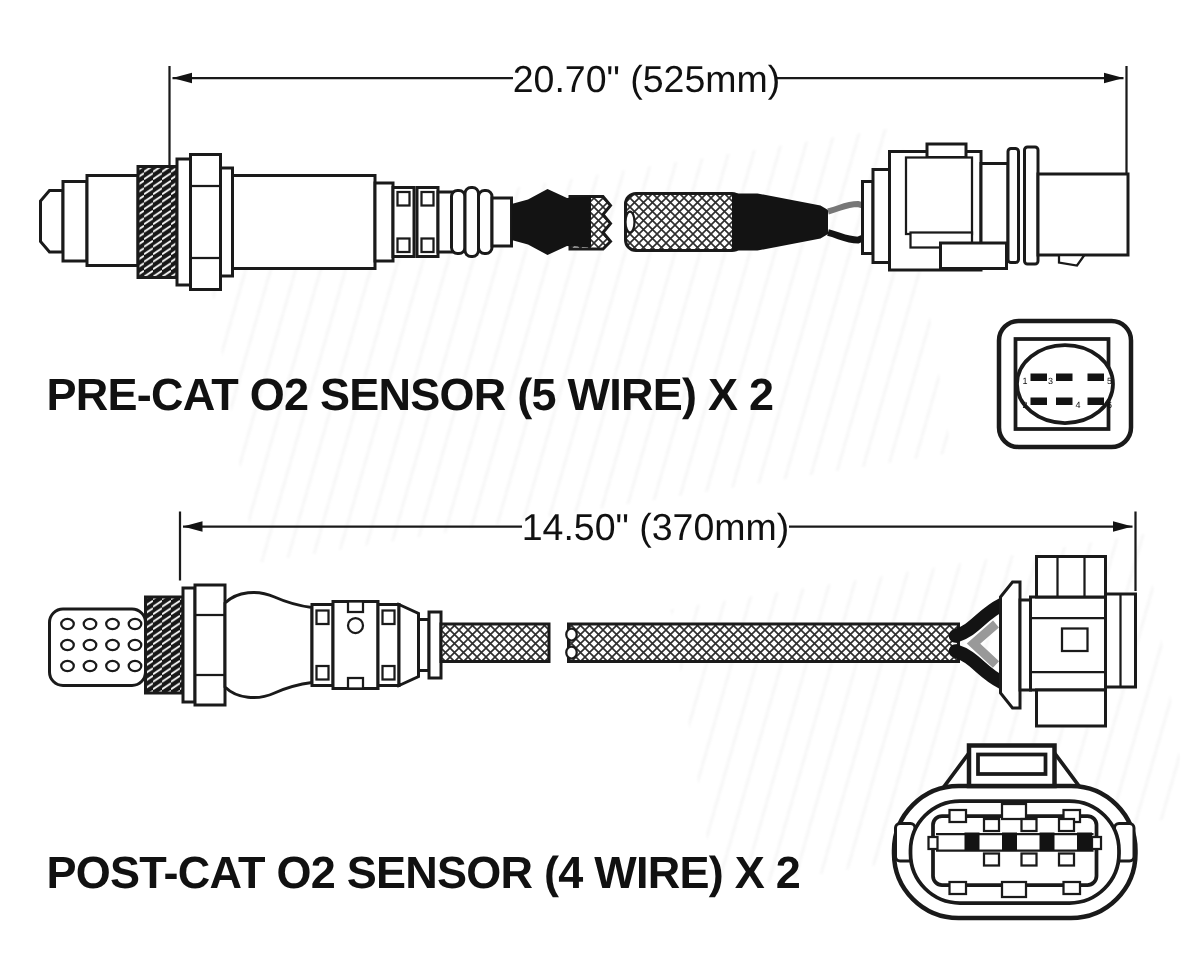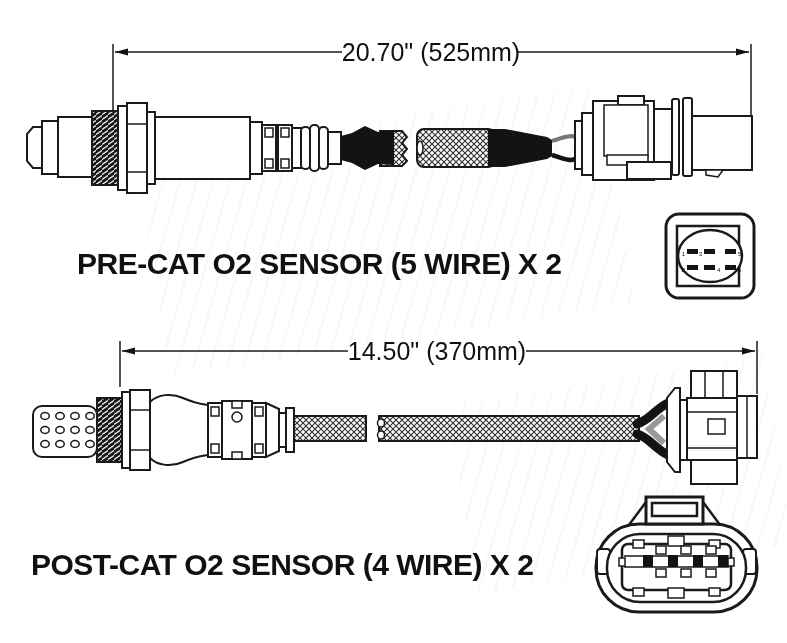--- a/index.html
+++ b/index.html
@@ -1,22 +1,22 @@
 <!DOCTYPE html>
 <html><head>
 <meta charset="utf-8">
 <style>
   html,body{margin:0;padding:0;background:#fff;}
   .canvas{position:relative;width:787px;height:643px;background:#fff;overflow:hidden;
           font-family:"Liberation Sans",sans-serif;}
   .canvas svg{position:absolute;left:0;top:0;}
   .caption{position:absolute;font-weight:700;color:#111;font-size:30px;line-height:1;
            letter-spacing:-0.5px;white-space:nowrap;}
-  .caption.pre{left:31px;top:249px;margin-left:46px;}
-  .caption.post{left:31px;top:550px;}
+  .caption.pre{left:31px;top:249px;}
+  .caption.post{left:31px;top:568px;}
   .wm{position:absolute;opacity:.14;pointer-events:none;
       background:repeating-linear-gradient(115deg,rgba(90,90,90,.35) 0 2px,transparent 2px 16px);
       transform:rotate(-9deg);filter:blur(.6px);}
   .wm1{left:150px;top:120px;width:470px;height:220px;}
   .wm2{left:460px;top:380px;width:320px;height:190px;}
   
   .s {stroke:#1a1a1a;stroke-width:2;fill:#fff;}
   .s25{stroke:#1a1a1a;stroke-width:2.5;fill:#fff;}
   .s3{stroke:#1a1a1a;stroke-width:3;fill:#fff;}
   .w {stroke:#1a1a1a;stroke-width:1.5;fill:#fff;}

